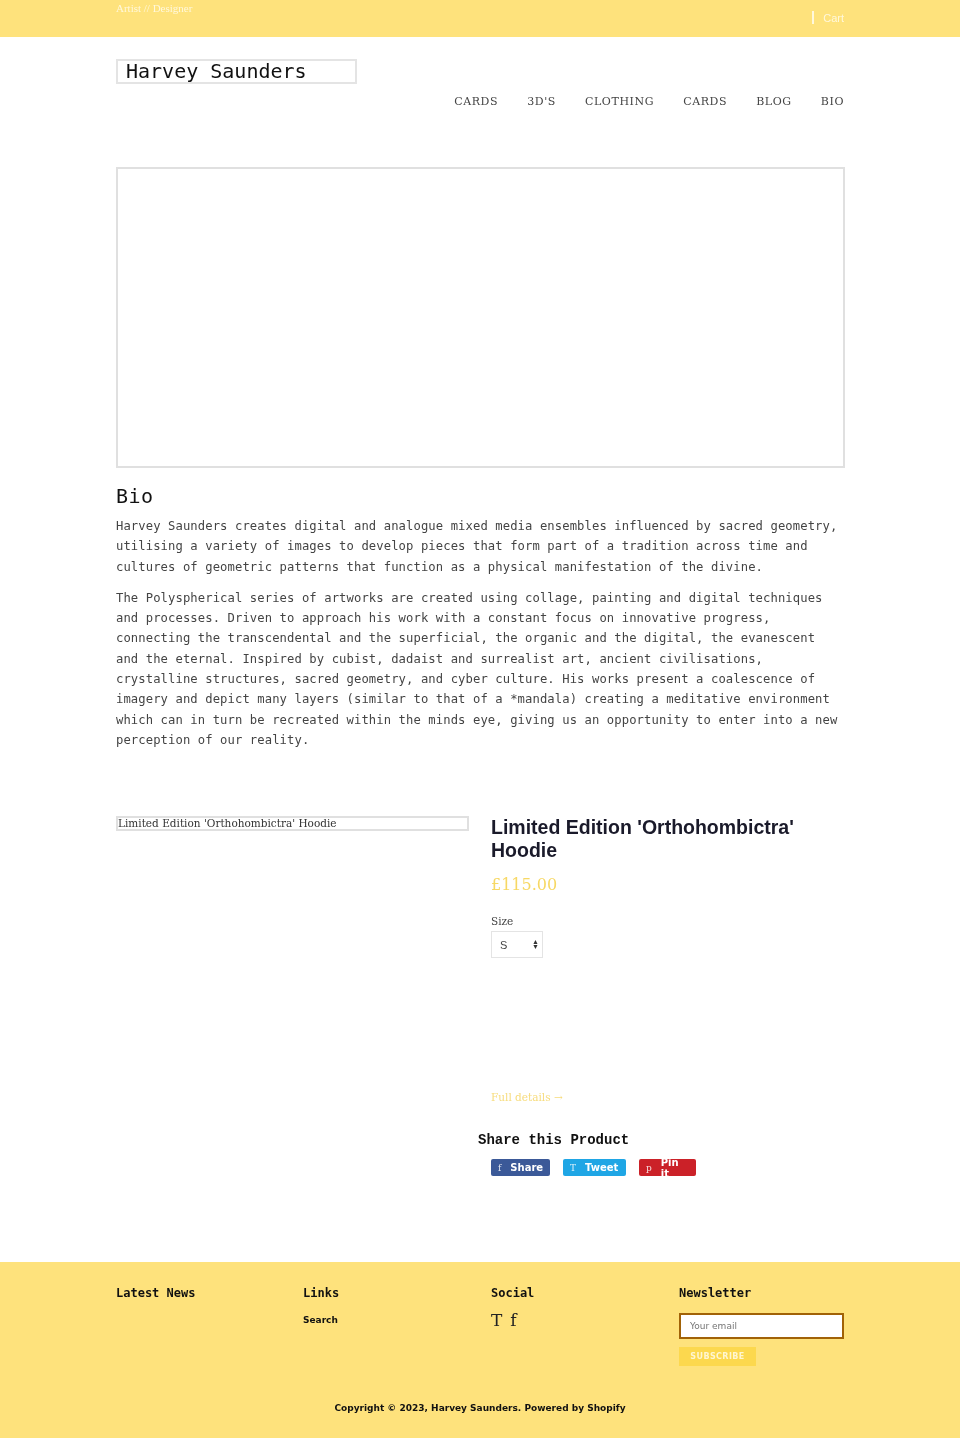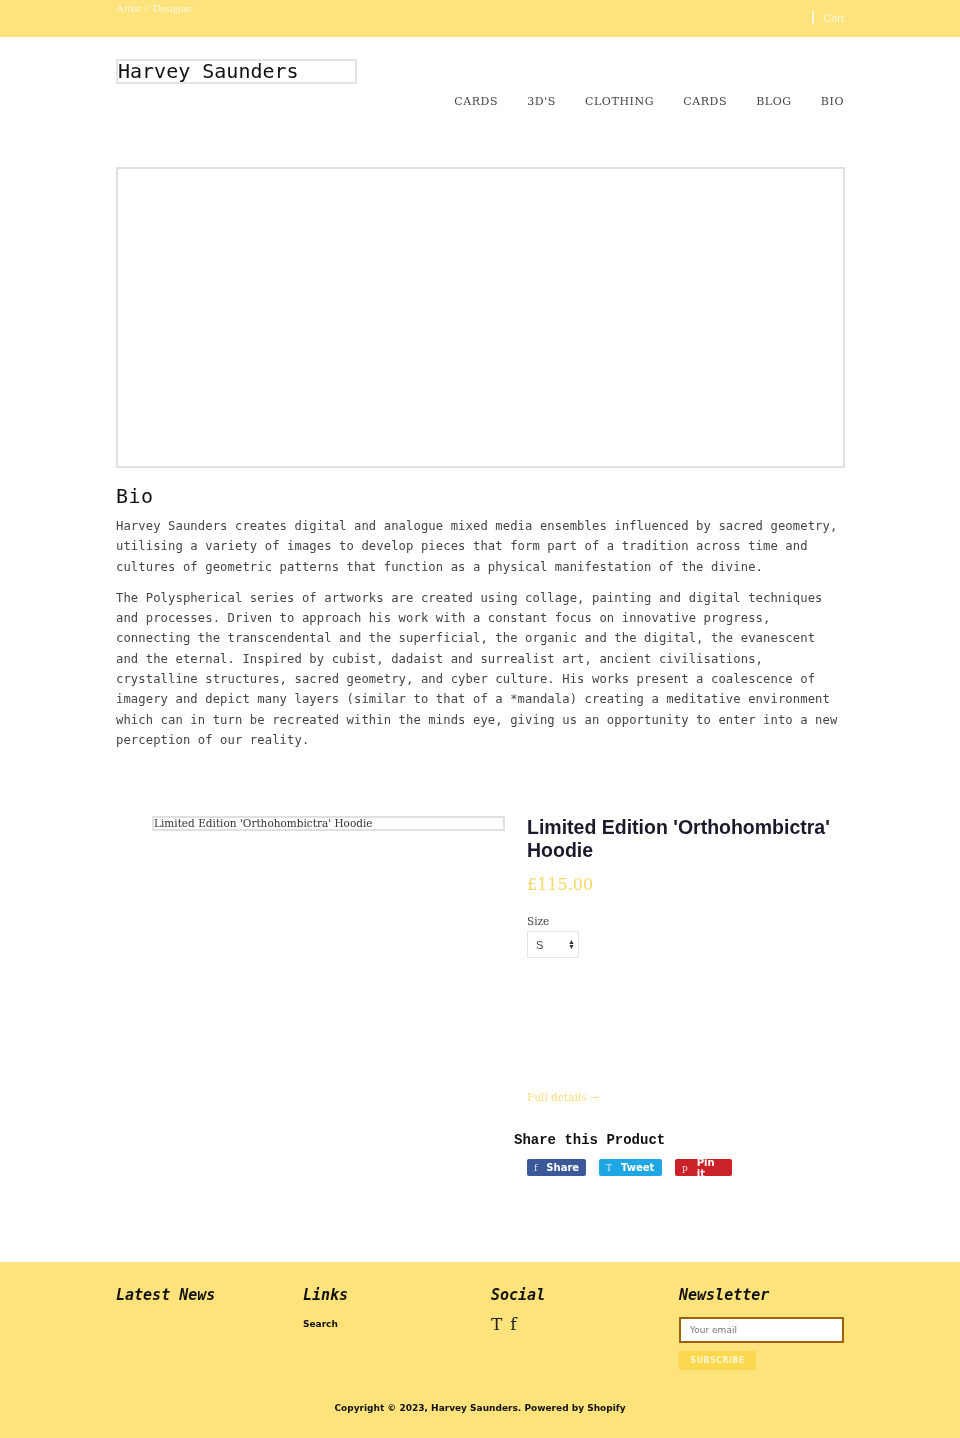--- a/index.html
+++ b/index.html
@@ -5,51 +5,51 @@
     * { box-sizing: border-box; margin: 0; padding: 0; }
     html, body { width: 960px; background: #ffffff; }
     body { font-family: "Liberation Serif", serif; color: #333; }
 
     .topbar { height: 37px; background: #fee27c; position: relative; }
     .topbar .tagline { position: absolute; left: 116px; top: 2px; font-family: Liberation Serif, serif; font-size: 11px; color: #fff8dc; }
     .topbar .cart { position: absolute; right: 116px; top: 11px; display: flex; align-items: center; font-family: "Liberation Sans", sans-serif; font-size: 11px; color: #fff8dc; }
     .topbar .cart .bar { width: 2px; height: 13px; background: #fff8dc; margin-right: 9px; }
 
     .header { position: relative; height: 130px; }
-    .logo { position: absolute; left: 116px; top: 22px; width: 241px; height: 25px; border: 2px solid #e4e4e4; font-family: "DejaVu Sans Mono", monospace; font-size: 20px; line-height: 21px; color: #111; padding-left: 0; white-space: nowrap; }
+    .logo { position: absolute; left: 116px; top: 22px; width: 241px; height: 25px; border: 2px solid #e4e4e4; font-family: "DejaVu Sans Mono", monospace; font-size: 20px; line-height: 21px; color: #111; padding-left: 8px; white-space: nowrap; }
     .nav { position: absolute; right: 116px; top: 58px; display: flex; gap: 0; }
     .nav a { font-family: "DejaVu Serif", serif; font-size: 11px; letter-spacing: 0.6px; color: #444; text-decoration: none; margin-left: 29px; }
 
     .hero { margin: 0 116px; width: 729px; height: 301px; border: 2px solid #e0e0e0; }
 
     .bio { margin: 16px 116px 0 116px; }
     .bio h2 { font-family: "DejaVu Sans Mono", monospace; font-weight: normal; font-size: 20px; color: #111; margin-bottom: 8px; letter-spacing: 0.5px; }
     .bio p { font-family: "DejaVu Sans Mono", monospace; font-size: 12.2px; line-height: 20.3px; color: #444; margin-bottom: 11px; letter-spacing: 0.1px; }
 
-    .product { position: relative; height: 460px; margin-top: 52px; margin-left: 36px; }
+    .product { position: relative; height: 460px; margin-top: 52px; }
     .prod-img { position: absolute; left: 116px; top: 14px; width: 353px; height: 15px; border: 2px solid #e0e0e0; font-family: "DejaVu Serif", serif; font-size: 10.5px; line-height: 11px; color: #333; white-space: nowrap; overflow: hidden; }
     .prod-info { position: absolute; left: 491px; top: 14px; width: 354px; }
     .prod-title { font-family: "Liberation Sans", sans-serif; font-weight: bold; font-size: 19.5px; line-height: 23px; color: #1a1a2a; }
     .prod-price { font-family: "DejaVu Serif", serif; font-size: 16px; color: #f7d864; margin-top: 13px; }
     .size-label { font-family: "DejaVu Serif", serif; font-size: 10.5px; color: #444; margin-top: 21px; }
     .size-select { margin-top: 4px; width: 52px; height: 27px; border: 1px solid #e4e4e4; position: relative; font-family: "Liberation Sans", sans-serif; font-size: 11px; color: #444; padding: 7px 0 0 8px; }
     .size-select .arrows { position: absolute; right: 3px; top: 7px; font-size: 7px; line-height: 5px; color: #333; }
     .add-cart { margin-top: 10px; width: 177px; height: 33px; border: 1px solid #f6dc70; background: #fff; display: flex; align-items: center; justify-content: center; font-family: "DejaVu Serif", serif; font-size: 10.5px; letter-spacing: 0.8px; color: #f7dc7c; }
     .full-details { position: absolute; left: 491px; top: 289px; font-family: "DejaVu Serif", serif; font-size: 10.5px; color: #f7dc7c; }
     .share-title { position: absolute; left: 478px; top: 330px; font-family: Liberation Mono, monospace; font-weight: bold; font-size: 14px; color: #111; }
     .share-row { position: absolute; left: 491px; top: 357px; display: flex; }
     .share-btn { height: 17px; display: flex; align-items: center; padding: 0 7px; margin-right: 13px; font-family: "DejaVu Sans", sans-serif; font-weight: bold; font-size: 10px; color: #fff; border-radius: 2px; }
     .share-btn .ic { font-family: "DejaVu Serif", serif; font-weight: normal; font-size: 9px; margin-right: 9px; opacity: 0.85; }
     .fb { background: #3b5998; width: 59px; }
     .tw { background: #1fa6e5; width: 63px; }
     .pin { background: #cb2128; width: 57px; }
 
     .footer { background: #fee27c; height: 178px; position: relative; margin-top: 0; }
     .fcol { position: absolute; top: 24px; }
-    .fcol h4 { font-family: "DejaVu Sans Mono", monospace; font-weight: bold; font-size: 15px; color: #111; font-style: italic; }
+    .fcol h4 { font-family: "DejaVu Sans Mono", monospace; font-weight: bold; font-size: 12px; color: #111; }
     .fcol .link { font-family: "DejaVu Sans", sans-serif; font-weight: bold; font-size: 9px; color: #111; margin-top: 15px; display: block; text-decoration: none; }
     .social-icons { margin-top: 10px; font-family: "DejaVu Serif", serif; font-size: 17px; color: #222; display: flex; gap: 8px; }
     .email-input { margin-top: 13px; width: 165px; height: 26px; border: 2px solid #a16207; background: #fff; font-family: "DejaVu Sans", sans-serif; font-size: 9px; color: #999; padding-left: 9px; }
     .subscribe { margin-top: 8px; width: 77px; height: 19px; background: #fcd84e; border: none; display: flex; align-items: center; justify-content: center; font-family: "DejaVu Sans", sans-serif; font-weight: bold; font-size: 8px; letter-spacing: 0.4px; color: #fff6d0; }
     .copyright { position: absolute; top: 141px; left: 0; width: 960px; text-align: center; font-family: "DejaVu Sans", sans-serif; font-weight: bold; font-size: 9px; color: #111; }
   </style>
 </head>
 <body>
 
 <div class="topbar">

